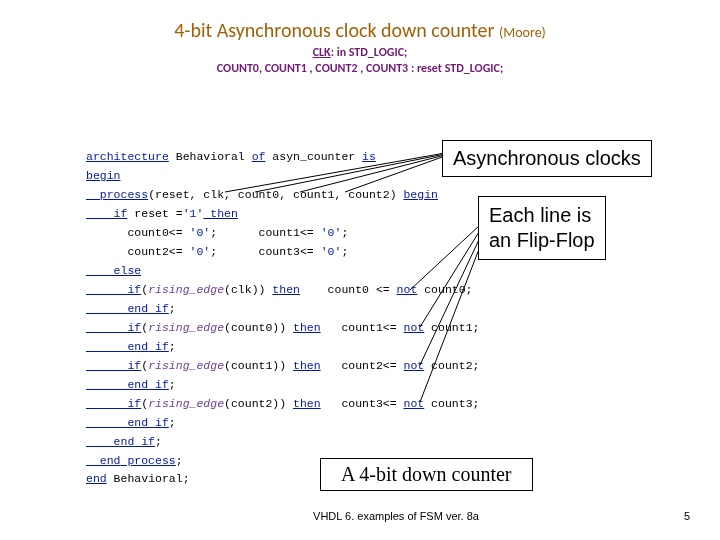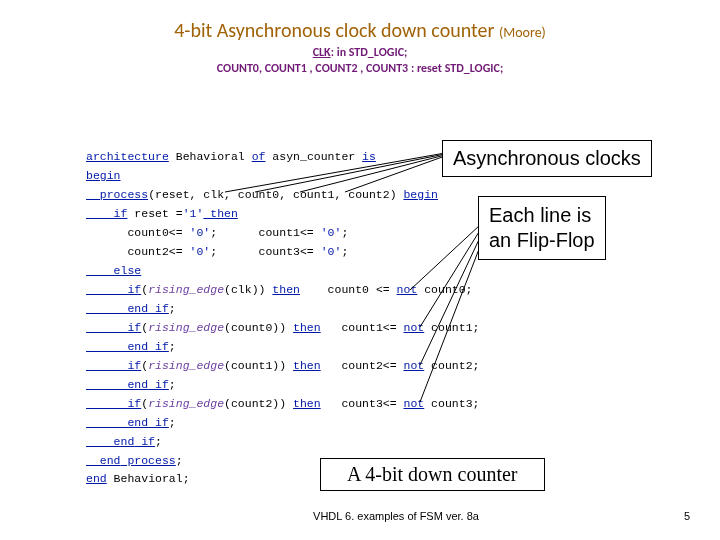--- a/index.html
+++ b/index.html
@@ -74,21 +74,21 @@
     top: 196px;
     left: 478px;
     font-size: 20px;
     line-height: 1.25;
   }
   .c-4bit {
     top: 458px;
     left: 320px;
     font-family: Garamond, "Times New Roman", serif;
     font-size: 20px;
-    padding: 4px 26px;
+    padding: 4px 20px;
   }
   .footer {
     position: absolute;
     top: 510px;
     left: 0;
     width: 720px;
     text-align: center;
     font-family: Arial, sans-serif;
     font-size: 11px;
     color: #000;

